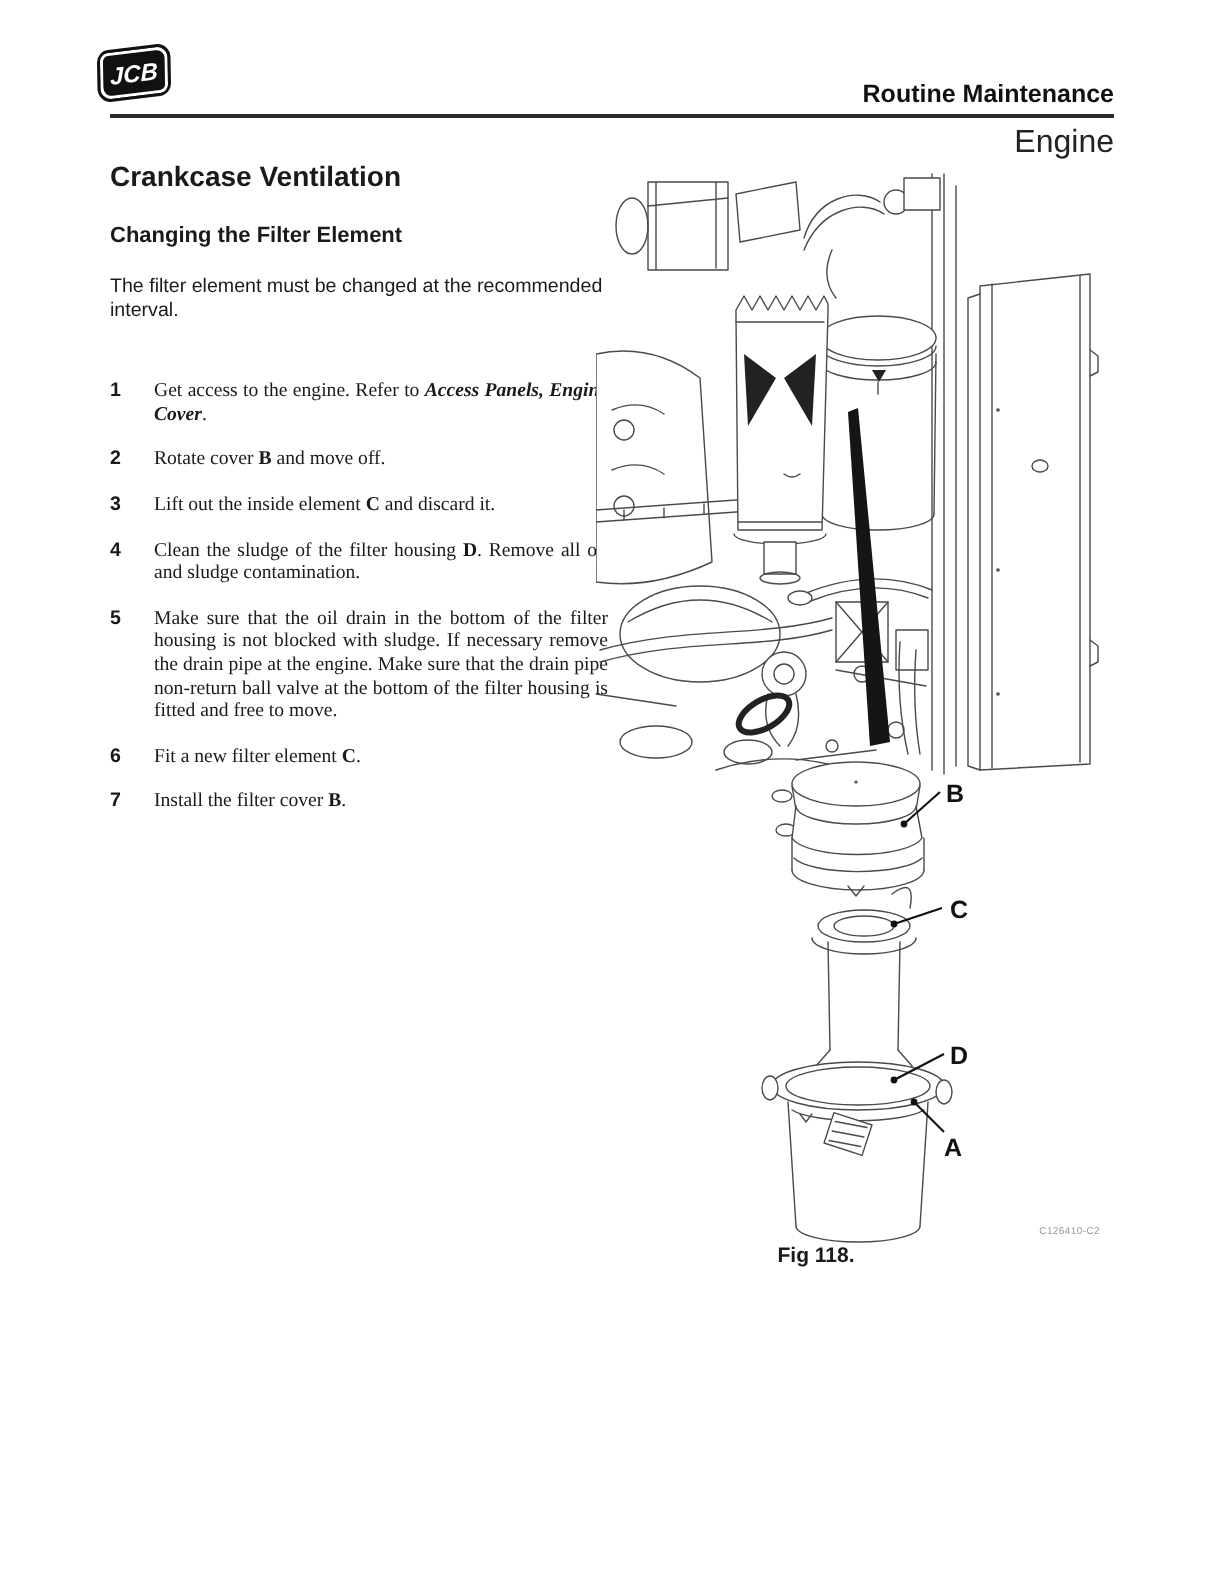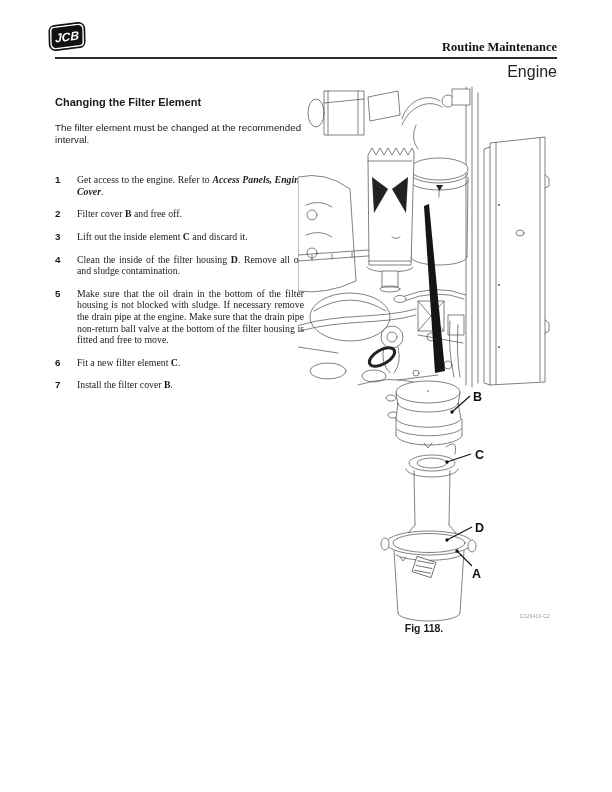--- a/index.html
+++ b/index.html
@@ -14,21 +14,21 @@
     background:#111;border-radius:4px 6px 4px 6px;
     transform:rotate(-7deg) skewX(-6deg);
     display:flex;align-items:center;justify-content:center;
     box-shadow:0 0 0 1.5px #111, inset 0 0 0 1.5px #fff;
   }
   .logo span{
     color:#fff;font-weight:bold;font-style:italic;font-size:12px;letter-spacing:0;
   }
   .hdr-title{
     position:absolute;right:55px;top:40px;width:400px;text-align:right;
-    font-size:12.5px;font-weight:bold;color:#111;font-family:Liberation Serif, serif;
+    font-size:12.5px;font-weight:bold;color:#111;
   }
   .hdr-rule{position:absolute;left:55px;top:57px;width:502px;height:2px;background:#2b2b2b;}
   .hdr-sub{
     position:absolute;right:55px;top:63px;width:200px;text-align:right;
     font-size:16px;color:#222;
   }
   
   .col{
     position:absolute;left:55px;top:80px;width:249px;
     font-size:9.8px;line-height:11.6px;
@@ -38,21 +38,21 @@
   .para{margin:0 0 29px 0;}
   .step{display:flex;margin:11px 0 0 0;}
   .step-num{width:22px;flex:0 0 22px;font-weight:bold;}
   .step-text{flex:1;text-align:justify;font-family:Liberation Serif, serif;}
   .note{margin:11px 0 0 0;}
   .b{font-weight:bold;}
   .i{font-style:italic;}
   
   .figure{position:absolute;left:298px;top:85px;width:252px;height:560px;}
   .fig-caption{
-    position:absolute;left:298px;top:622px;width:252px;text-align:center;
+    position:absolute;left:282px;top:622px;width:252px;text-align:center;
     font-size:10.5px;font-weight:bold;
   }
   .fig-code{
     position:absolute;left:430px;top:613px;width:120px;text-align:right;
     font-size:5px;color:#999;letter-spacing:.2px;
   }
   svg .ln{fill:none;stroke:#4a4a4a;stroke-width:0.7;stroke-linecap:round;stroke-linejoin:round;}
   svg .lnw{fill:#fff;stroke:#4a4a4a;stroke-width:0.7;stroke-linejoin:round;}
   svg .dk{fill:#222;stroke:none;}
   svg .lead{stroke:#111;stroke-width:1.1;fill:none;}
@@ -64,38 +64,39 @@
 <div class="page">
 
   <div class="logo">
     <span>JCB</span>
   </div>
   <div class="hdr-title">Routine Maintenance</div>
   <div class="hdr-rule"></div>
   <div class="hdr-sub">Engine</div>
 
   <div class="col">
+    <div class="h1">Crankcase Ventilation</div>
     <div class="h2">Changing the Filter Element</div>
     <div>
         <div class="para"><span>The filter element must be changed at the recommended interval.</span></div>
         <div class="step">
           <span class="step-num">1</span>
           <div class="step-text"><span>Get access to the engine. Refer to </span><span class="b i">Access Panels, Engine Cover</span><span>.</span></div>
         </div>
         <div class="step">
           <span class="step-num">2</span>
-          <div class="step-text"><span>Filter cover </span><span class="b">B</span><span> and free off.</span></div>
+          <div class="step-text"><span>Rotate cover </span><span class="b">B</span><span> and move off.</span></div>
         </div>
         <div class="step">
           <span class="step-num">3</span>
           <div class="step-text"><span>Lift out the inside element </span><span class="b">C</span><span> and discard it.</span></div>
         </div>
         <div class="step">
           <span class="step-num">4</span>
-          <div class="step-text"><span>Clean the inside of the filter housing </span><span class="b">D</span><span>. Remove all oil and sludge contamination.</span></div>
+          <div class="step-text"><span>Clean the sludge of the filter housing </span><span class="b">D</span><span>. Remove all oil and sludge contamination.</span></div>
         </div>
         <div class="step">
           <span class="step-num">5</span>
           <div class="step-text"><span>Make sure that the oil drain in the bottom of the filter housing is not blocked with sludge. If necessary remove the drain pipe at the engine. Make sure that the drain pipe non-return ball valve at the bottom of the filter housing is fitted and free to move.</span></div>
         </div>
         <div class="step">
           <span class="step-num">6</span>
           <div class="step-text"><span>Fit a new filter element </span><span class="b">C</span><span>.</span></div>
         </div>
         <div class="step">

